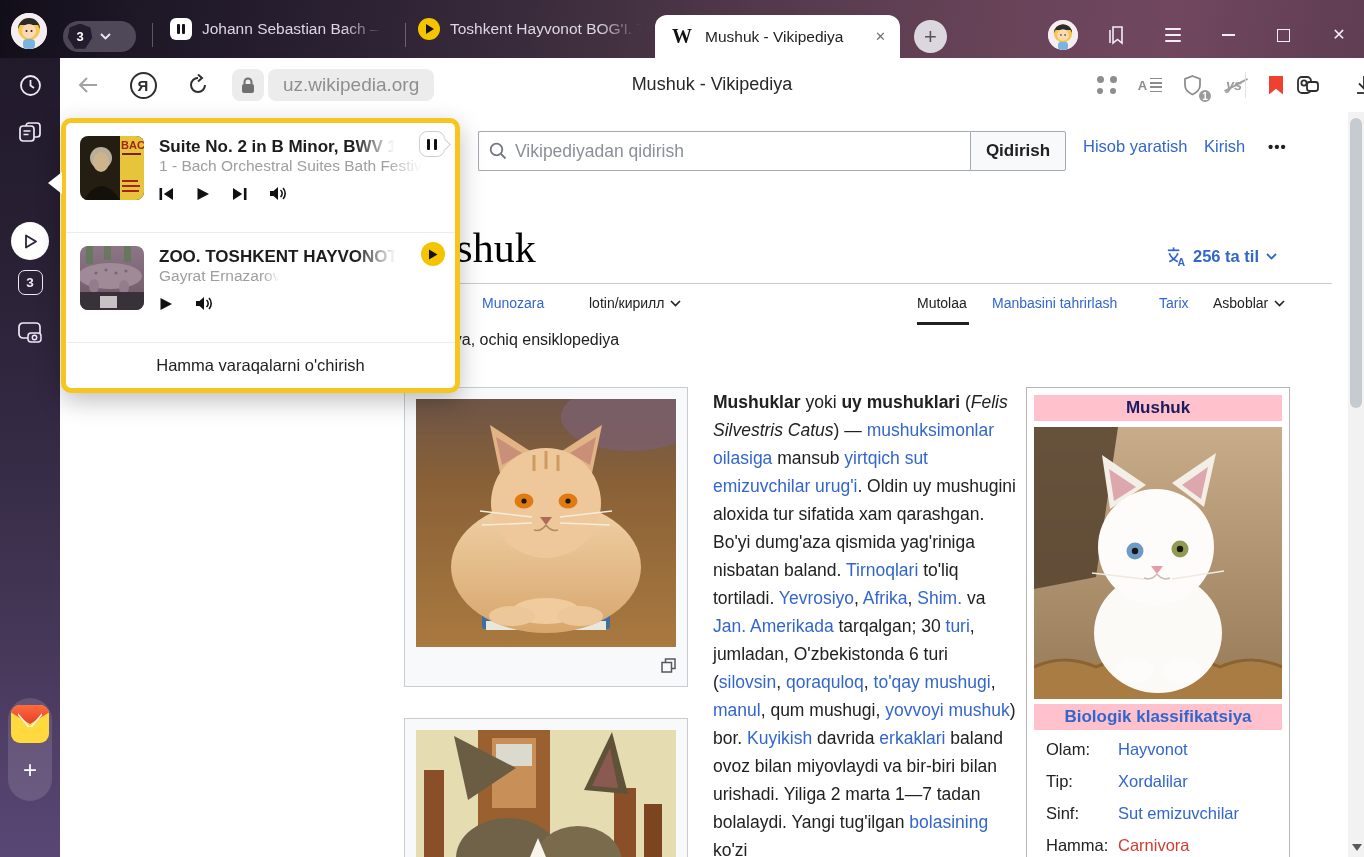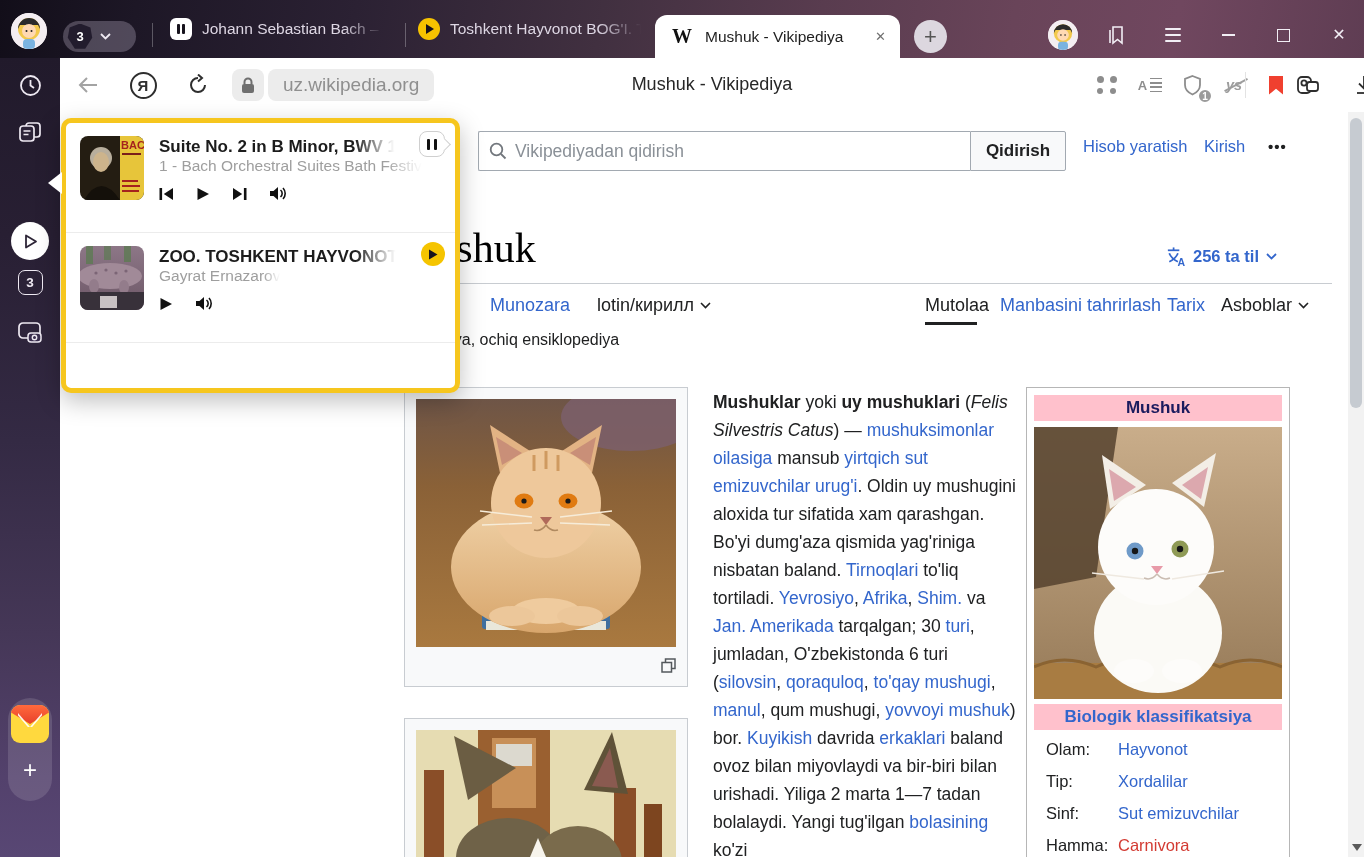--- a/index.html
+++ b/index.html
@@ -85,21 +85,21 @@
     border-radius:2px 0 0 2px; display:flex; align-items:center; padding-left:10px; gap:8px; }
   .wp-search input { border:none; outline:none; flex:1; font-size:17.5px; color:#202122; font-family:inherit; height:100%; background:transparent; }
   .wp-search input::placeholder { color:#8a9097; }
   .wp-search-btn { position:absolute; left:910px; top:19px; width:96px; height:40px; background:#f8f9fa; border:1px solid #a2a9b1;
     border-radius:0 2px 2px 0; font-weight:bold; font-size:17px; color:#202122; display:flex; align-items:center; justify-content:center; }
   .wp-acct { position:absolute; top:25px; font-size:16.5px; color:#36c; white-space:nowrap; cursor:pointer; }
   .wp-dots { position:absolute; left:1208px; top:26px; color:#202122; font-size:15px; font-weight:bold; letter-spacing:1px; }
   .wp-heading { position:absolute; left:338px; top:112px; font-family:"Liberation Serif","DejaVu Serif",serif; font-size:42px; color:#000; font-weight:400; }
   .wp-langs { position:absolute; left:1105px; top:134px; display:flex; align-items:center; gap:7px; color:#36c; font-size:16.5px; font-weight:bold; }
   .wp-rule { position:absolute; left:340px; top:171px; width:932px; height:1px; background:#c8ccd1; }
-  .wp-tabs { position:absolute; left:12px; top:183px; width:1272px; height:30px; font-size:18px; }
+  .wp-tabs { position:absolute; left:4px; top:183px; width:1272px; height:30px; font-size:14px; }
   .wp-tab { position:absolute; white-space:nowrap; }
   .wp-tab.blue { color:#36c; cursor:pointer; }
   .wp-tab.black { color:#202122; display:flex; align-items:center; gap:6px; }
   .wp-tab-underline { position:absolute; left:853px; top:27px; width:52px; height:3px; background:#202122; }
   .wp-subtitle { position:absolute; left:338px; top:219px; font-size:16px; color:#202122; }
 
   
   .thumb-frame { position:absolute; left:344px; width:284px; background:#f8f9fa; border:1px solid #c8ccd1; padding:11px; }
   .thumb1 { top:275px; height:300px; }
   .thumb2 { top:606px; height:300px; }
@@ -618,16 +618,17 @@
             </svg>
         </span>
       </span>
       <span class="p-badge-play">
         <svg width="10" height="11" viewBox="0 0 10 11">
             <path d="M1 0.5 L9.5 5.5 L1 10.5 Z" fill="#17131d"></path>
           </svg>
       </span>
     </div>
 
+    <div class="p-footer">Hamma varaqalarni o'chirish</div>
   </div>
   <div class="popup-arrow"></div>
 
 </div>
 
 </body></html>

